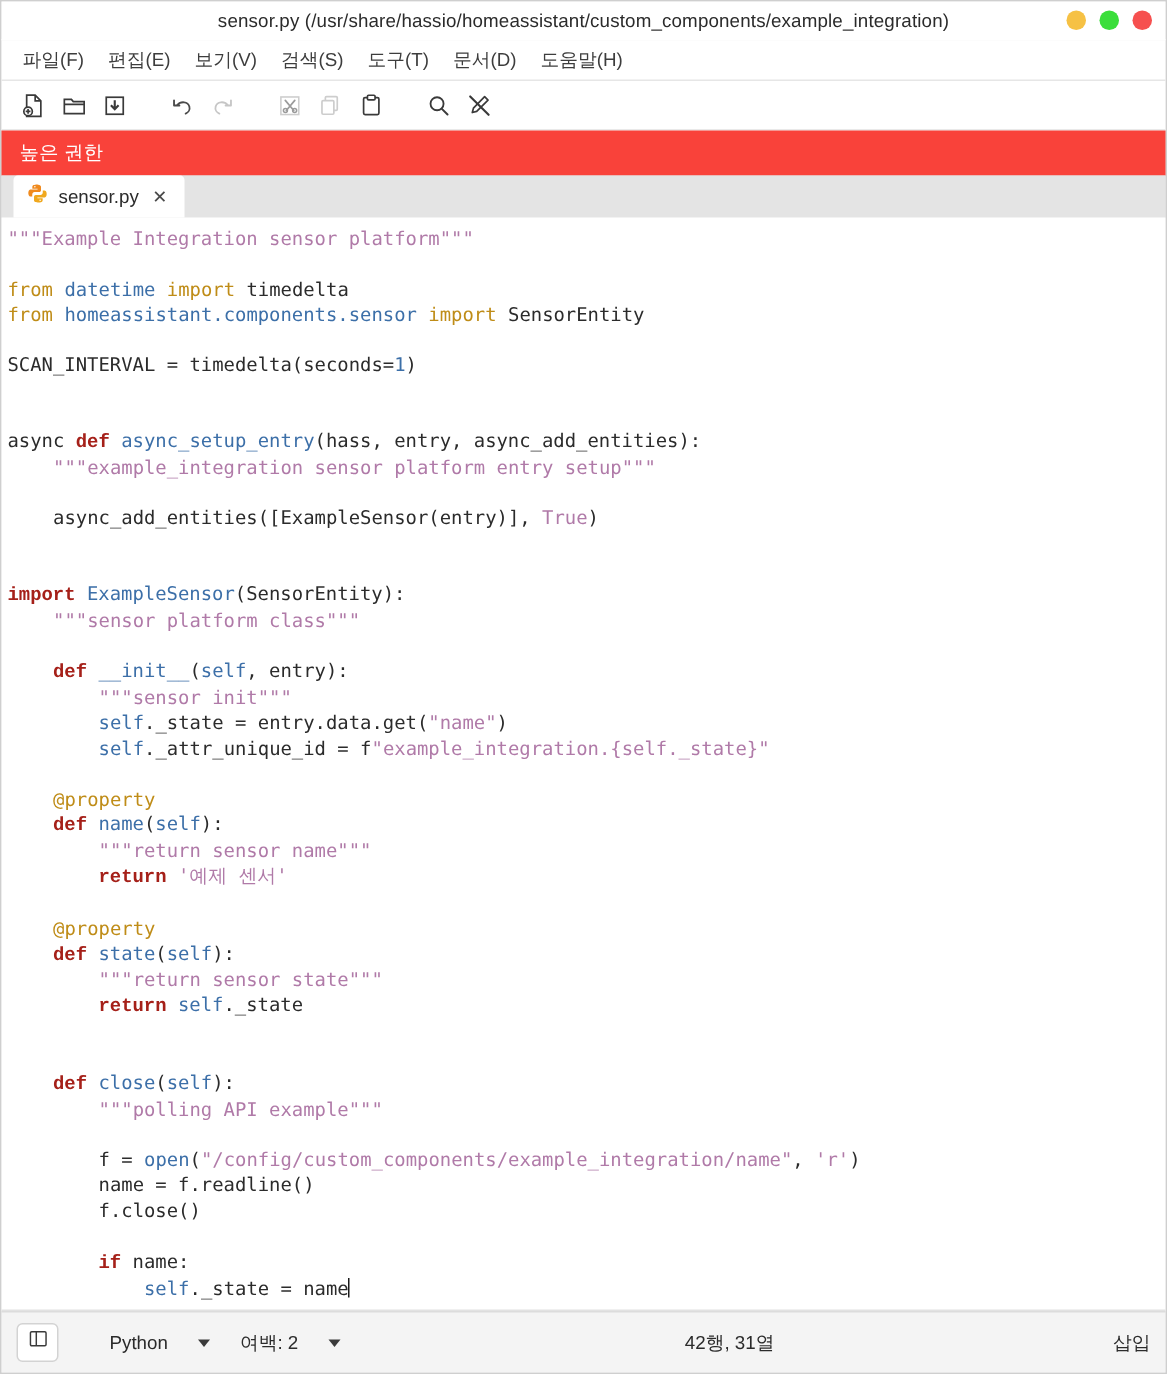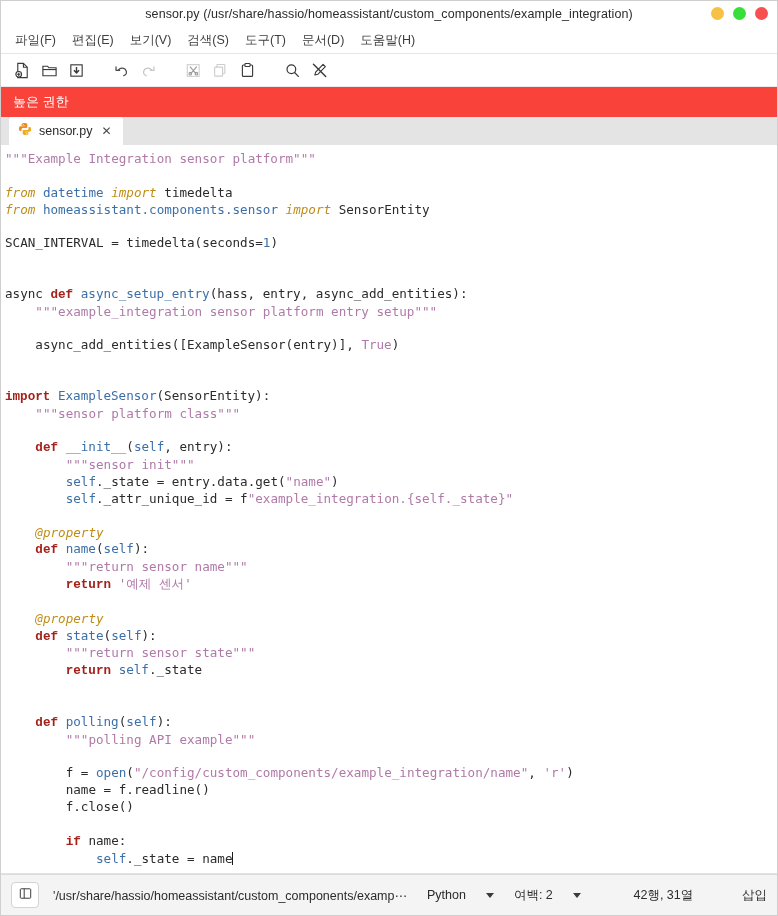--- a/index.html
+++ b/index.html
@@ -161,21 +161,21 @@
     margin: 0;
     padding: 6px 0 0 4px;
     font-family: "DejaVu Sans Mono", "Liberation Mono", monospace;
     font-size: 12.6px;
     line-height: 16.85px;
     white-space: pre;
     color: #2b2b2b;
     tab-size: 4;
   }
   .code .k   { color: #a52019; font-weight: bold; font-family: Liberation Mono, monospace; }          
-  .code .kw  { color: #bf8c17; font-style: italic; }                              
+  .code .kw  { color: #bf8c17; }                              
   .code .id  { color: #3c6fa8; }                              
   .code .str { color: #b07aa8; }                              
   .code .num { color: #3c6fa8; }                              
   .code .pl  { color: #2b2b2b; }                              
   .caret {
     display: inline-block;
     width: 1px;
     height: 13px;
     background: #1a1a1a;
     vertical-align: -2px;
@@ -413,21 +413,21 @@
     <span class="k">def</span> <span class="id">name</span><span class="pl">(</span><span class="id">self</span><span class="pl">):</span>
         <span class="str">"""return sensor name"""</span>
         <span class="k">return</span> <span class="str">'예제 센서'</span>
 
     <span class="kw">@property</span>
     <span class="k">def</span> <span class="id">state</span><span class="pl">(</span><span class="id">self</span><span class="pl">):</span>
         <span class="str">"""return sensor state"""</span>
         <span class="k">return</span> <span class="id">self</span><span class="pl">._state</span>
 
 
-    <span class="k">def</span> <span class="id">polling</span><span class="pl">(</span><span class="id">self</span><span class="pl">):</span>
+    <span class="k">def</span> <span class="id">close</span><span class="pl">(</span><span class="id">self</span><span class="pl">):</span>
         <span class="str">"""polling API example"""</span>
 
         <span class="pl">f = </span><span class="id">open</span><span class="pl">(</span><span class="str">"/config/custom_components/example_integration/name"</span><span class="pl">, </span><span class="str">'r'</span><span class="pl">)</span>
         <span class="pl">name = f.readline()</span>
         <span class="pl">f.close()</span>
 
         <span class="k">if</span> <span class="pl">name:</span>
             <span class="id">self</span><span class="pl">._state = name</span><span class="caret"></span></pre>
   </div>
 
@@ -435,21 +435,20 @@
 
     <div class="sb-toggle">
       <span>
         <svg width="13" height="13" viewBox="0 0 16 16">
           <rect x="1.6" y="2.2" width="12.8" height="11.6" rx="1" fill="none" stroke="#3a3a3a" stroke-width="1.2"></rect>
           <path d="M6.4 2.2v11.6" stroke="#3a3a3a" stroke-width="1.2"></path>
         </svg>
       </span>
     </div>
 
-    <div class="sb-path">'/usr/share/hassio/homeassistant/custom_components/examp⋯</div>
 
     <div class="sb-spacer-md"></div>
 
     <div class="sb-drop">
       <span>Python</span>
       <span class="caret-down"></span>
     </div>
 
     <div class="sb-spacer-sm"></div>
 

